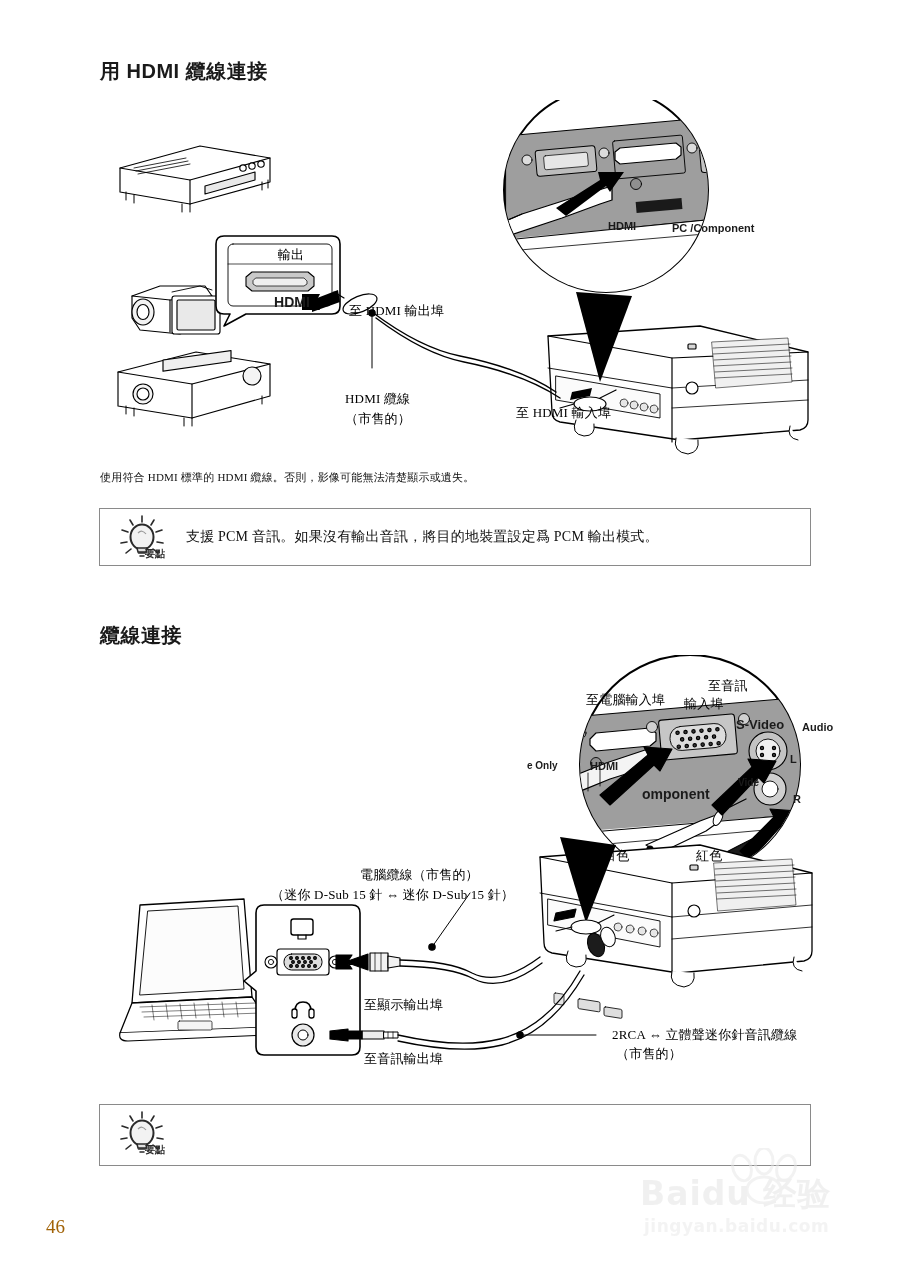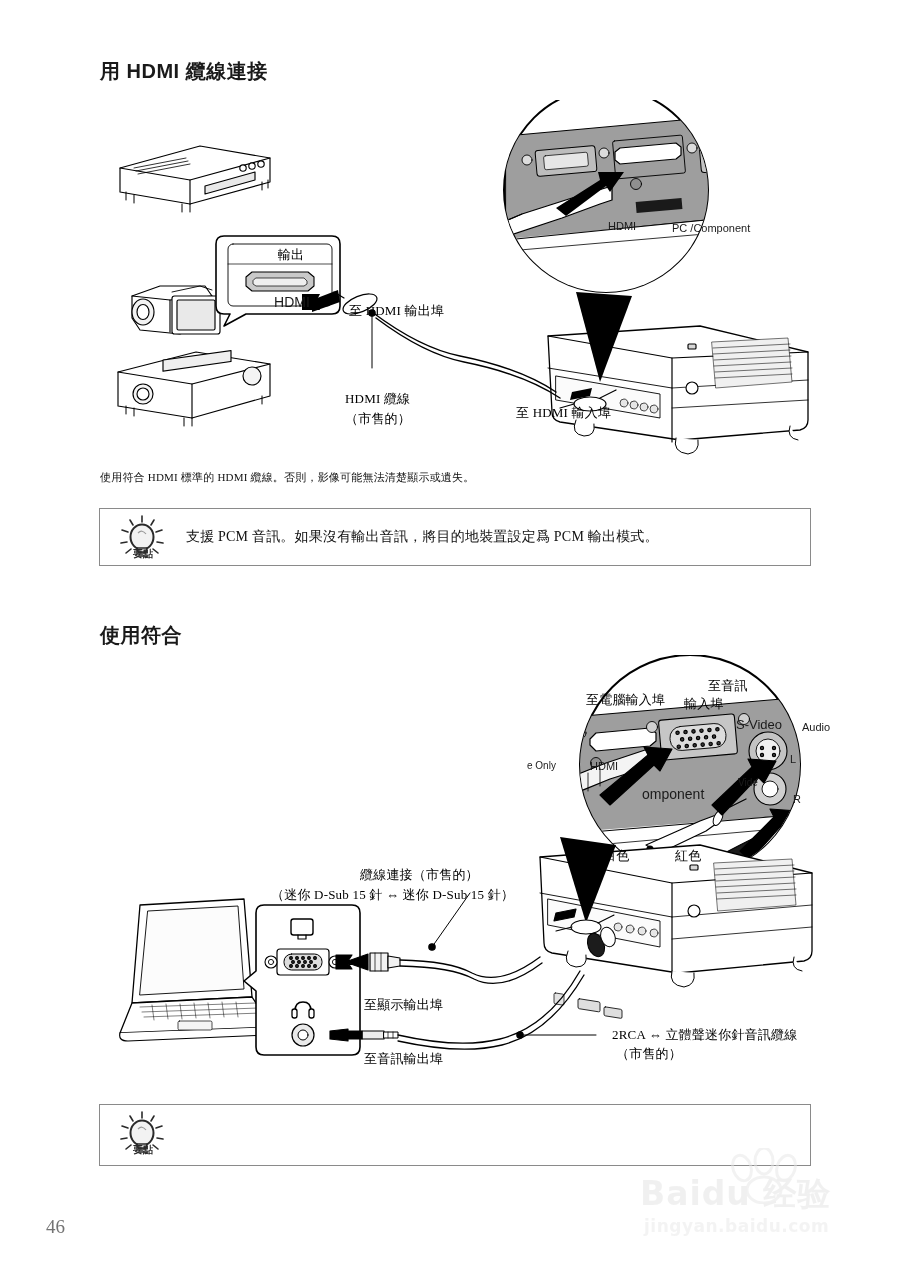--- a/index.html
+++ b/index.html
@@ -55,21 +55,21 @@
   #tipbox-pcm { left: 99px; top: 508px; width: 712px; height: 58px; }
   #tipbox-resistance { left: 99px; top: 1104px; width: 712px; height: 62px; }
   .tip-icon {
     position: absolute;
     left: 12px; top: 4px;
     width: 62px; height: 52px;
   }
   .tip-icon svg { display: block; }
   .tip-label {
     position: absolute;
-    left: 16px;
+    left: 28px;
     top: 38px;
     width: 54px;
     text-align: center;
     font-family: "Liberation Sans", "DejaVu Sans", sans-serif;
     font-size: 10px;
     font-weight: bold;
     color: #2a2a2a;
   }
   .tip-text {
     position: absolute;
@@ -94,32 +94,32 @@
     position: absolute;
     font-size: 13px;
     color: #000;
     white-space: nowrap;
     letter-spacing: 0.2px;
     font-family: "Liberation Serif", "DejaVu Serif", serif;
   }
   .port-cap {
     position: absolute;
     font-family: "Liberation Sans", "DejaVu Sans", sans-serif;
-    font-weight: normal;
+    font-weight: bold;
     color: #1b1b1b;
     white-space: nowrap;
   }
 
   
   #page-number {
     position: absolute;
     left: 46px;
     top: 1216px;
     font-size: 19px;
-    color: #737373;
+    color: #a16207;
     font-family: "Liberation Serif", "DejaVu Serif", serif;
   }
 
   
   #watermark {
     position: absolute;
     left: 640px;
     top: 1148px;
     width: 235px;
     height: 100px;
@@ -361,21 +361,21 @@
         <path d="M25 35 L35 35 L34 39 L26 39 Z" fill="#e0e0e0" stroke="#2a2a2a" stroke-width="1.5"></path>
         <path d="M26.5 40 L33.5 40" stroke="#2a2a2a" stroke-width="1.5" stroke-linecap="round"></path>
         <path d="M28 43 L32 43" stroke="#2a2a2a" stroke-width="1.5" stroke-linecap="round"></path>
         <path d="M26 20 Q30 16 34 21" fill="none" stroke="#9a9a9a" stroke-width="1.2"></path>
       </svg>
     </div>
     <div class="tip-label">要點</div>
     <div class="tip-text">支援 PCM 音訊。如果沒有輸出音訊，將目的地裝置設定爲 PCM 輸出模式。</div>
   </div>
 
-  <div class="heading" id="heading-computer">使用符合</div>
+  <div class="heading" id="heading-computer">纜線連接</div>
 
   <div class="diagram" id="diagram-computer">
     <svg width="904" height="430" viewBox="0 0 904 430">
       <g fill="none" stroke="#000" stroke-width="1.15" stroke-linejoin="round" stroke-linecap="round">
 
         <g>
           <clipPath id="clipMag2">
               <circle cx="690" cy="110" r="110"></circle>
             </clipPath>
           <circle cx="690" cy="110" r="110" fill="#ffffff" stroke="#000" stroke-width="2"></circle>
@@ -586,23 +586,23 @@
     <div class="port-cap" style="left:527px; top:105px; font-size:10px;">e Only</div>
     <div class="port-cap" style="left:590px; top:105px; font-size:11px;">HDMI</div>
     <div class="port-cap" style="left:642px; top:116px; font-size:14px;margin-top:15px;">omponent</div>
     <div class="port-cap" style="left:736px; top:62px; font-size:13px;">S-Video</div>
     <div class="port-cap" style="left:802px; top:66px; font-size:11px;">Audio</div>
     <div class="port-cap" style="left:738px; top:122px; font-size:10px;">Vide</div>
     <div class="port-cap" style="left:790px; top:98px; font-size:11px;">L</div>
     <div class="port-cap" style="left:793px; top:138px; font-size:11px;">R</div>
 
     <div class="dlabel" style="left:603px; top:192px;">白色</div>
-    <div class="dlabel" style="left:675px; top:192px;">紅色</div>
-
-    <div class="dlabel" style="left:360px; top:211px;">纜線連接（市售的）</div>
+    <div class="dlabel" style="left:696px; top:192px;">紅色</div>
+
+    <div class="dlabel" style="left:360px; top:211px;">電腦纜線（市售的）</div>
     <div class="dlabel" style="left:271px; top:231px;">（迷你 D-Sub 15 針 ⇔ 迷你 D-Sub 15 針）</div>
 
     <div class="dlabel" style="left:364px; top:341px;">至顯示輸出埠</div>
     <div class="dlabel" style="left:364px; top:395px;">至音訊輸出埠</div>
 
     <div class="dlabel" style="left:612px; top:371px;">2RCA ⇔ 立體聲迷你針音訊纜線</div>
     <div class="dlabel" style="left:616px; top:390px;">（市售的）</div>
   </div>
 
   <div class="tipbox" id="tipbox-resistance">

